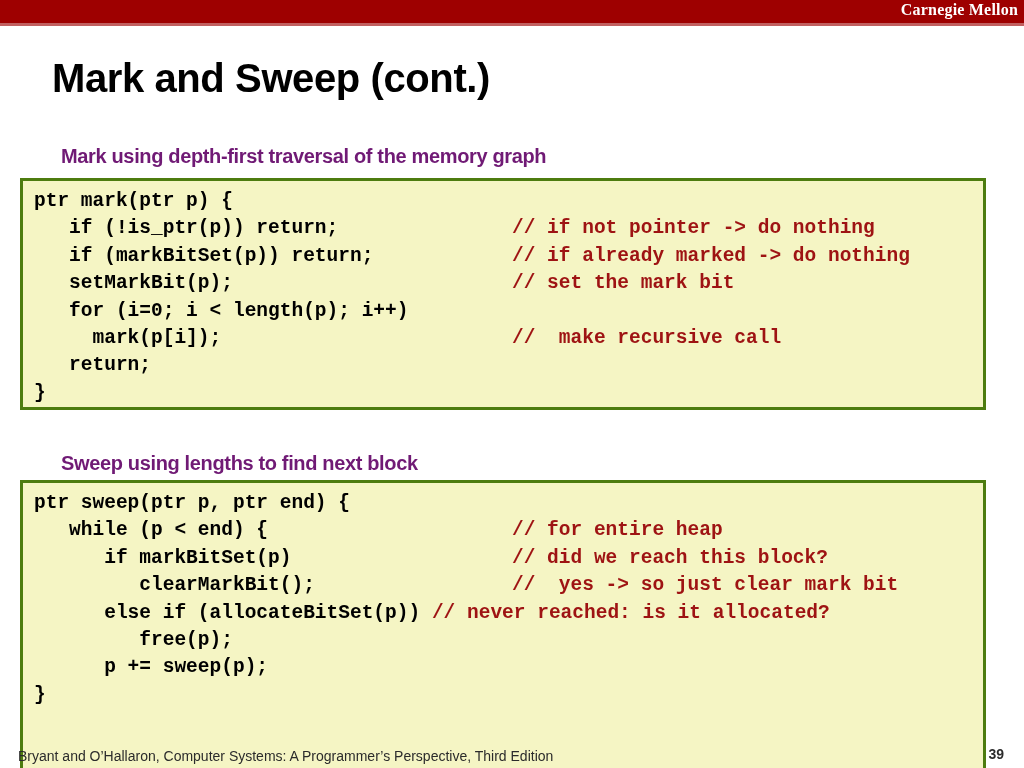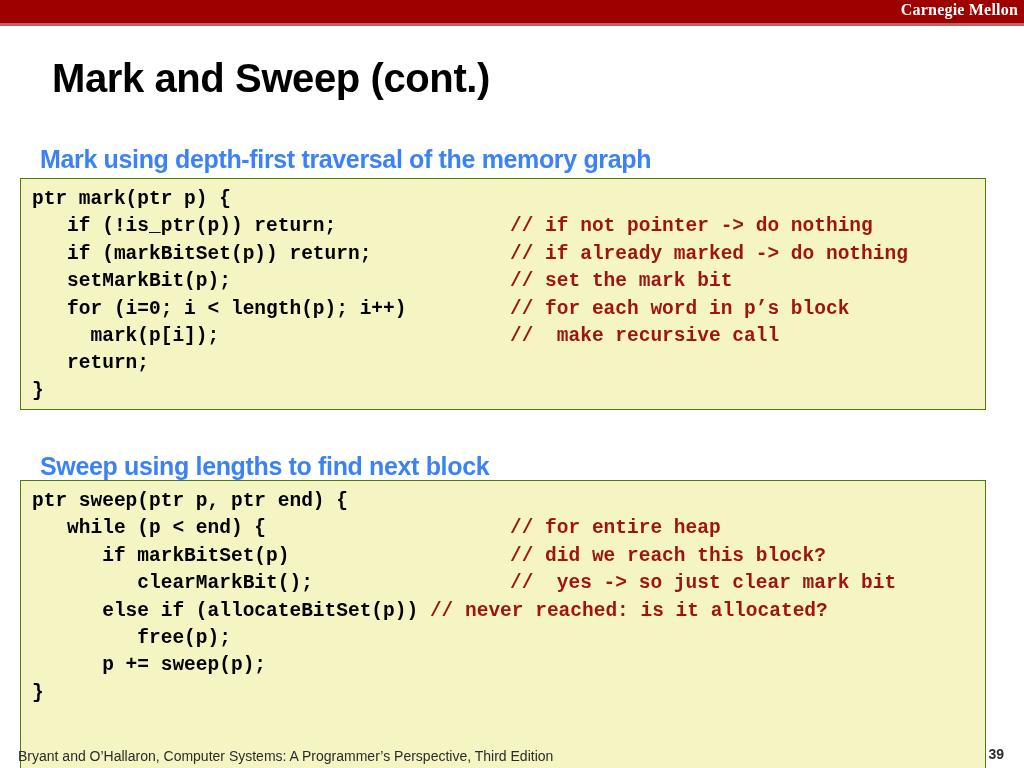--- a/index.html
+++ b/index.html
@@ -54,38 +54,38 @@
     font-weight: bold;
     color: #000000;
     letter-spacing: -0.4px;
     white-space: nowrap;
     font-family: "Liberation Sans", sans-serif;
   }
 
   
   .section-heading {
     position: absolute;
-    left: 40px;
-    font-size: 25px;
+    left: 61px;
+    font-size: 20px;
     font-weight: bold;
-    color: #3b82f6;
+    color: #701a75;
     white-space: nowrap;
     letter-spacing: -0.35px;
     font-family: "Liberation Sans", sans-serif;
   }
   #heading-mark  { top: 145px; }
   #heading-sweep { top: 452px; }
 
   
   .code-block {
     position: absolute;
     left: 20px;
     width: 966px;
     background: #f5f5c4;
-    border: 1px solid #4d7c0f;
+    border: 3px solid #4d7c0f;
     box-sizing: border-box;
     overflow: hidden;
   }
   #code-block-mark  { top: 178px; height: 232px; }
   #code-block-sweep { top: 480px; height: 292px; }
 
   .code-line {
     position: relative;
     height: 27.4px;
     line-height: 27.4px;
@@ -145,21 +145,21 @@
 <div id="slide-title">Mark and Sweep (cont.)</div>
 
 <div class="section-heading" id="heading-mark">Mark using depth-first traversal of the memory graph</div>
 
 <div class="code-block" id="code-block-mark">
   <div class="code-lines" id="code-lines-mark">
       <div class="code-line"><span class="code-text">ptr mark(ptr p) {</span></div>
       <div class="code-line"><span class="code-text">   if (!is_ptr(p)) return;</span><span class="code-comment">// if not pointer -&gt; do nothing</span></div>
       <div class="code-line"><span class="code-text">   if (markBitSet(p)) return;</span><span class="code-comment">// if already marked -&gt; do nothing</span></div>
       <div class="code-line"><span class="code-text">   setMarkBit(p);</span><span class="code-comment">// set the mark bit</span></div>
-      <div class="code-line"><span class="code-text">   for (i=0; i &lt; length(p); i++)</span><span class="code-comment">// for each word in p’s block</span></div>
+      <div class="code-line"><span class="code-text">   for (i=0; i &lt; length(p); i++)</span></div>
       <div class="code-line"><span class="code-text">     mark(p[i]);</span><span class="code-comment">//  make recursive call</span></div>
       <div class="code-line"><span class="code-text">   return;</span></div>
       <div class="code-line"><span class="code-text">}</span></div>
     </div>
 </div>
 
 <div class="section-heading" id="heading-sweep">Sweep using lengths to find next block</div>
 
 <div class="code-block" id="code-block-sweep">
   <div class="code-lines" id="code-lines-sweep">

